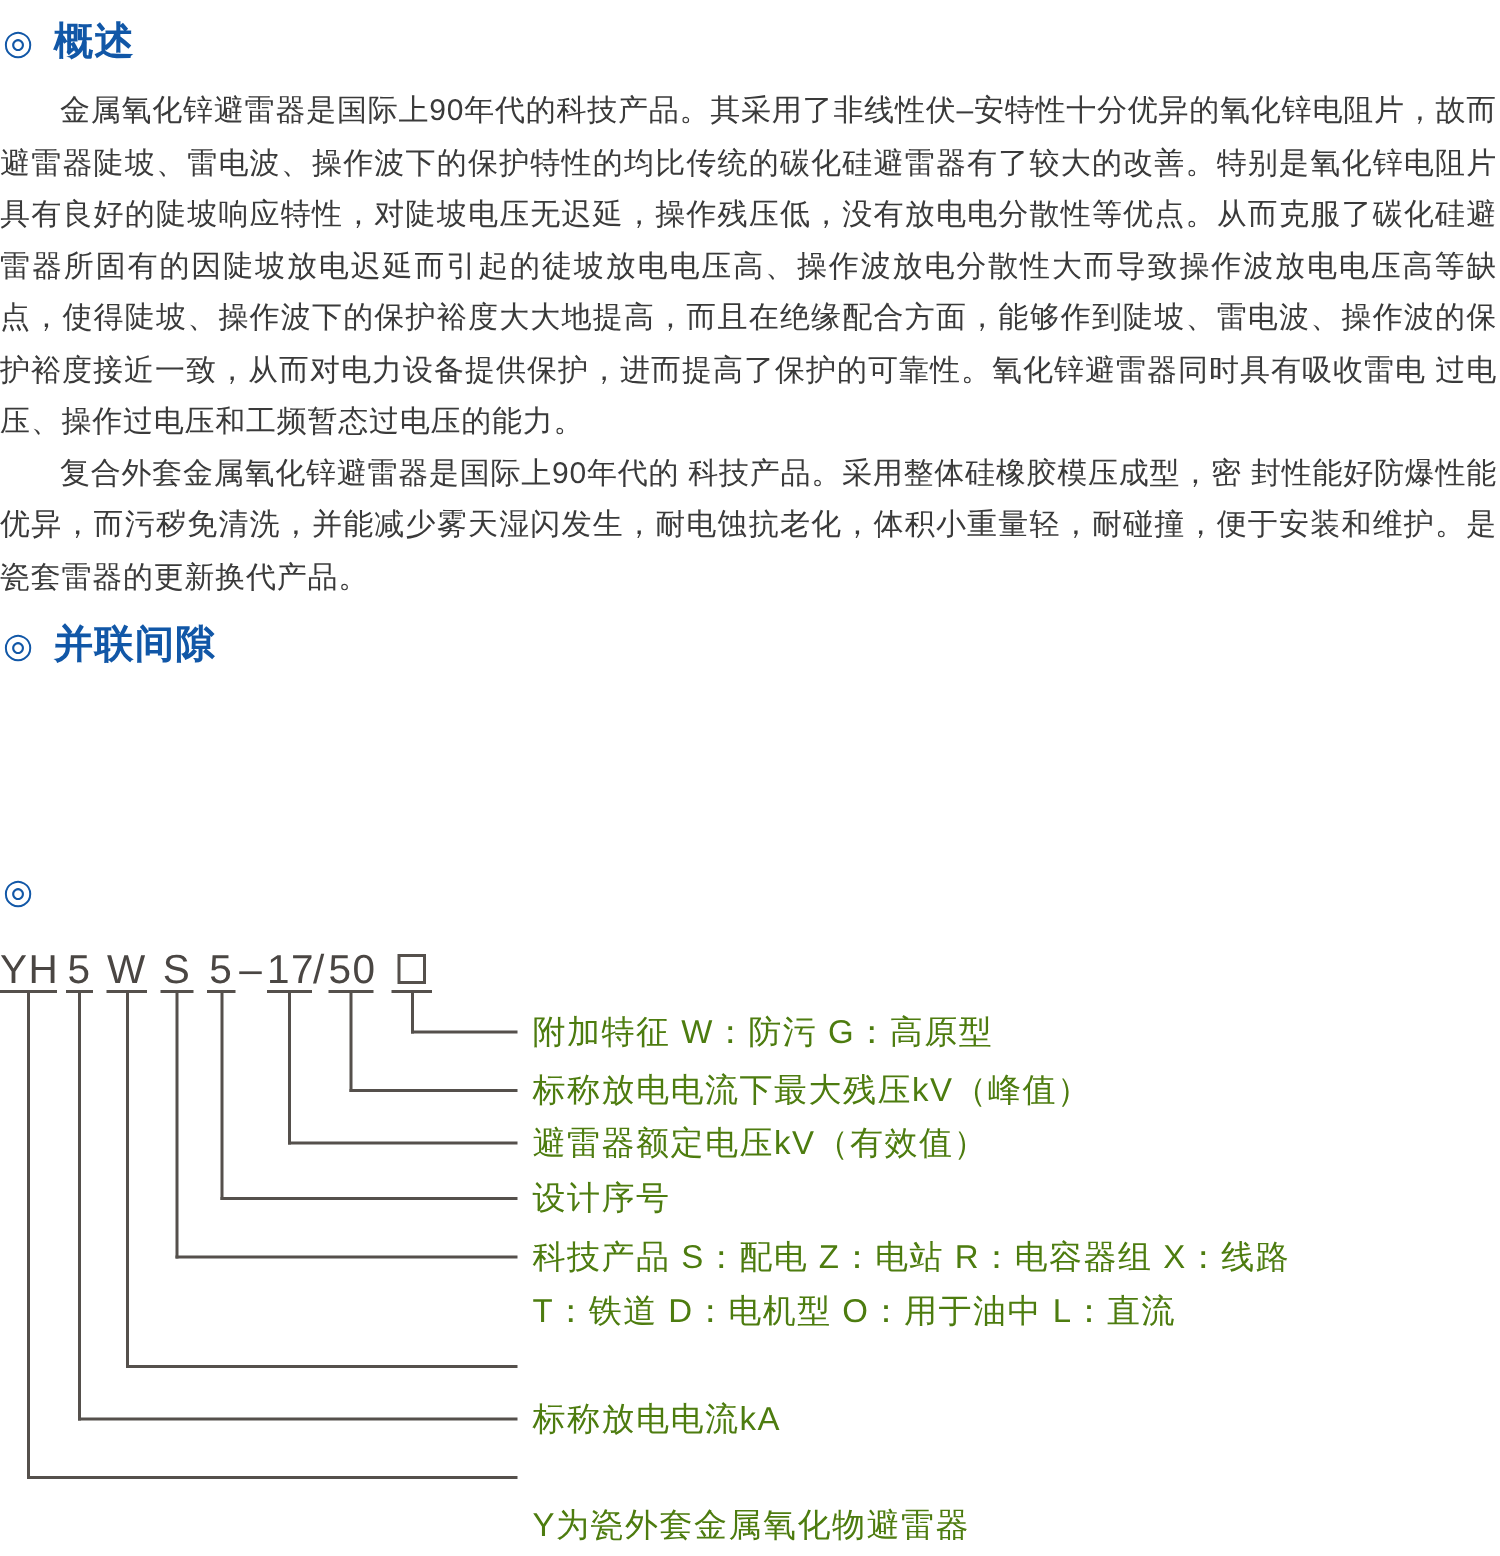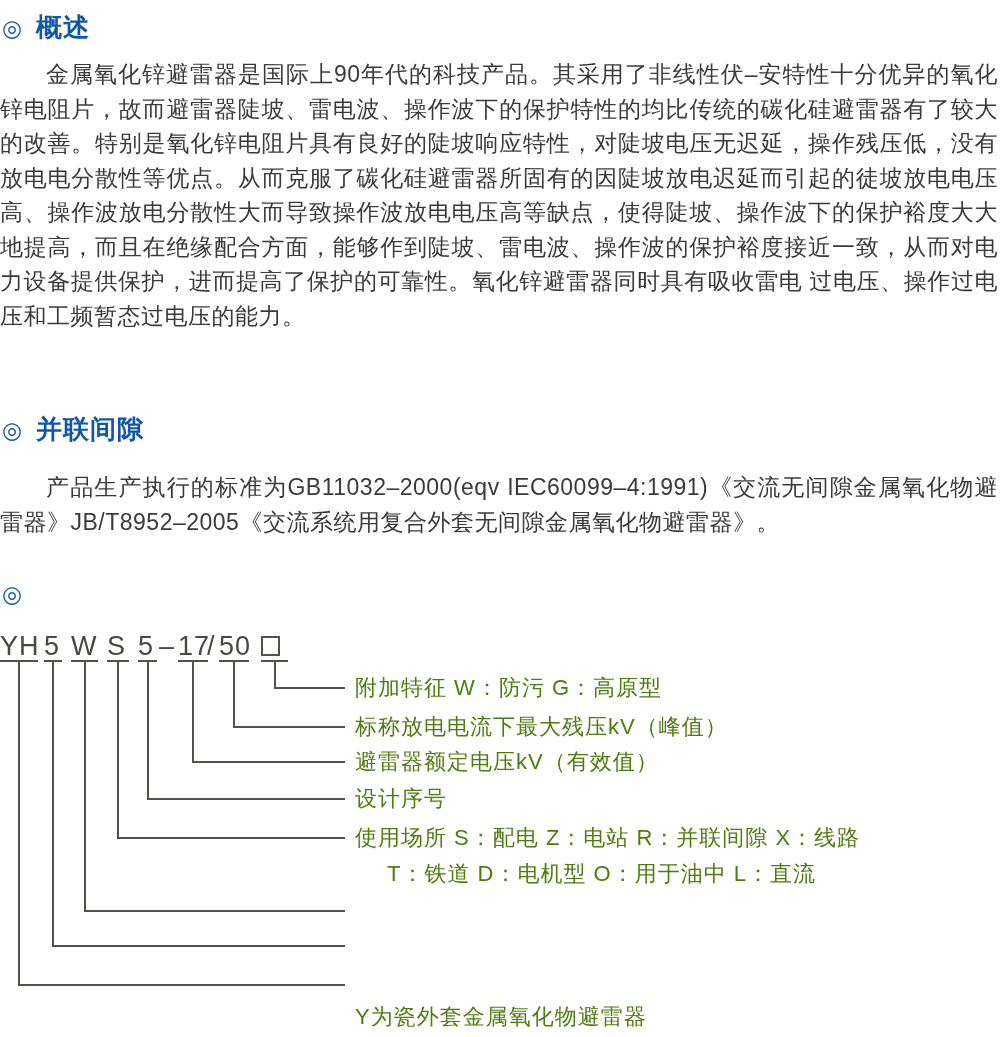--- a/index.html
+++ b/index.html
@@ -9,26 +9,26 @@
   }
   .abs{position:absolute;}
   .heading{
     display:flex;align-items:center;gap:13px;
     font-weight:700;font-size:26px;letter-spacing:1px;
     color:#1157a7;left:2px;
   }
   .heading .bullet{font-size:23px;font-weight:400;line-height:1;transform:translateY(1px);}
   .text-block{left:0;width:998px;}
   .text-block p{
-    margin:0;font-size:23px;line-height:34.5px;color:#3a3a3a;
+    margin:0;font-size:20px;line-height:34.5px;color:#3a3a3a;
     text-align:justify;text-indent:2em;letter-spacing:0.5px;
   }
   .code-row{left:0;top:632px;width:1000px;height:32px;}
   .token{
-    position:absolute;top:0;height:28px;
+    position:absolute;top:0;height:28px;text-align:center;
     font-size:27px;color:#4a4643;border-bottom:2px solid #55504c;
     line-height:28px;letter-spacing:1px;
   }
   .token.plain{border-bottom:none;}
   .token .sq{
     display:inline-block;width:19px;height:20px;margin-top:4px;
     border:2px solid #55504c;box-sizing:border-box;
   }
   .vline,.hline{position:absolute;background:#55504c;}
   .diagram-label{
@@ -41,30 +41,28 @@
 
 <div class="page">
 
   <div class="abs heading" style="top:10px;">
     <span class="bullet">◎</span>
     <span>概述</span>
   </div>
 
   <div class="abs text-block" style="top:57px;">
       <p>金属氧化锌避雷器是国际上90年代的科技产品。其采用了非线性伏–安特性十分优异的氧化锌电阻片，故而避雷器陡坡、雷电波、操作波下的保护特性的均比传统的碳化硅避雷器有了较大的改善。特别是氧化锌电阻片具有良好的陡坡响应特性，对陡坡电压无迟延，操作残压低，没有放电电分散性等优点。从而克服了碳化硅避雷器所固有的因陡坡放电迟延而引起的徒坡放电电压高、操作波放电分散性大而导致操作波放电电压高等缺点，使得陡坡、操作波下的保护裕度大大地提高，而且在绝缘配合方面，能够作到陡坡、雷电波、操作波的保护裕度接近一致，从而对电力设备提供保护，进而提高了保护的可靠性。氧化锌避雷器同时具有吸收雷电 过电压、操作过电压和工频暂态过电压的能力。</p>
+      <p>复合外套金属氧化锌避雷器是国际上90年代的 科技产品。采用整体硅橡胶模压成型，密 封性能好防爆性能优异，而污秽免清洗，并能减少雾天湿闪发生，耐电蚀抗老化，体积小重量轻，耐碰撞，便于安装和维护。是瓷套雷器的更新换代产品。</p>
     </div>
 
   <div class="abs heading" style="top:412px;">
     <span class="bullet">◎</span>
     <span>并联间隙</span>
   </div>
 
-  <div class="abs text-block" style="top:470px;">
-      <p>产品生产执行的标准为GB11032–2000(eqv IEC60099–4:1991)《交流无间隙金属氧化物避雷器》JB/T8952–2005《交流系统用复合外套无间隙金属氧化物避雷器》。</p>
-    </div>
 
   <div class="abs heading" style="top:582px;">
     <span class="bullet">◎</span>
   </div>
 
   <div class="abs code-row" id="code-row">
       <span class="token" style="left: 0px; width: 38px;">YH</span>
       <span class="token" style="left: 44px; width: 18px;">5</span>
       <span class="token" style="left: 71px; width: 27px;">W</span>
       <span class="token" style="left: 107px; width: 22px;">S</span>
@@ -90,18 +88,19 @@
       <div class="vline" style="left: 192px; top: 662px; width: 2px; height: 101px;"></div>
       <div class="hline" style="left: 192px; top: 761px; width: 153px; height: 2px;"></div>
       <div class="vline" style="left: 233px; top: 662px; width: 2px; height: 66px;"></div>
       <div class="hline" style="left: 233px; top: 726px; width: 112px; height: 2px;"></div>
       <div class="vline" style="left: 274px; top: 662px; width: 2px; height: 27px;"></div>
       <div class="hline" style="left: 274px; top: 687px; width: 71px; height: 2px;"></div>
       <div class="diagram-label" style="left: 355px; top: 674px;">附加特征 W：防污 G：高原型</div>
       <div class="diagram-label" style="left: 355px; top: 713px;">标称放电电流下最大残压kV（峰值）</div>
       <div class="diagram-label" style="left: 355px; top: 748px;">避雷器额定电压kV（有效值）</div>
       <div class="diagram-label" style="left: 355px; top: 785px;">设计序号</div>
-      <div class="diagram-label" style="left: 355px; top: 824px;">使用场所 S：配电 Z：电站 R：并联间隙 X：线路</div>
-      <div class="diagram-label" style="left: 355px; top: 860px; margin-left: 32px;">T：铁道 D：电机型 O：用于油中 L：直流</div>
+      <div class="diagram-label" style="left: 355px; top: 824px;">科技产品 S：配电 Z：电站 R：电容器组 X：线路</div>
+      <div class="diagram-label" style="left: 355px; top: 860px;">T：铁道 D：电机型 O：用于油中 L：直流</div>
+      <div class="diagram-label" style="left: 355px; top: 932px;">标称放电电流kA</div>
       <div class="diagram-label" style="left: 355px; top: 1003px;">Y为瓷外套金属氧化物避雷器</div>
     </div>
 
 </div>
 
 </body></html>

